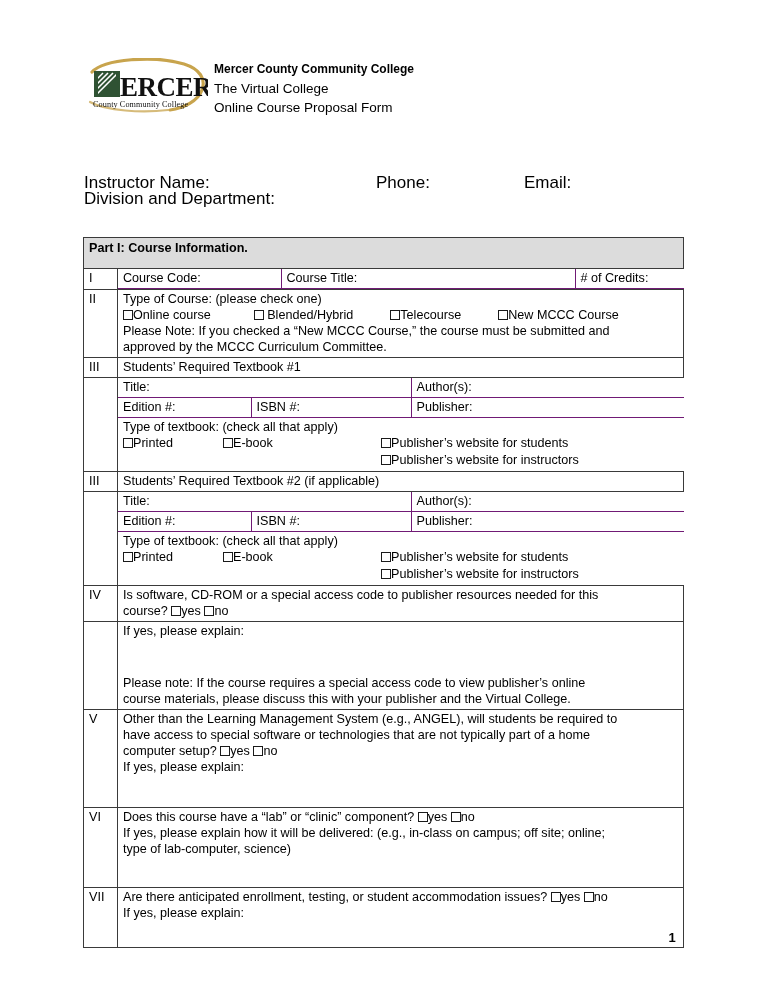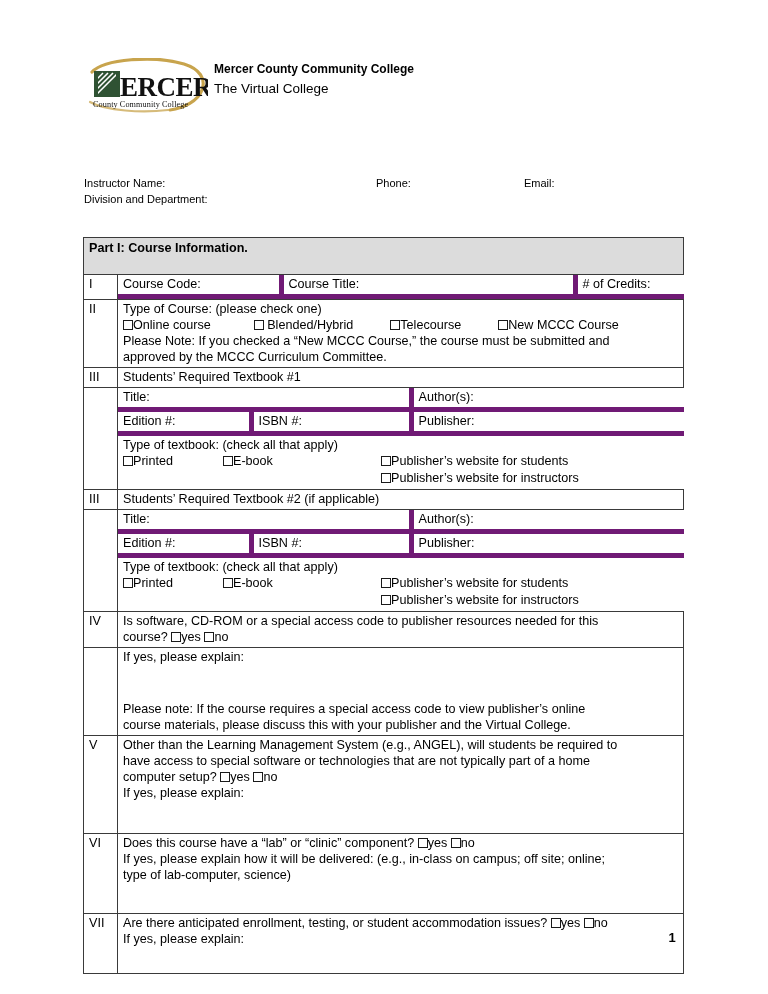--- a/index.html
+++ b/index.html
@@ -66,21 +66,21 @@
     font-size: 13px;
     line-height: 18px;
   }
 
   
   .instructor-block {
     position: absolute;
     left: 84px;
     top: 175px;
     width: 604px;
-    font-size: 11px;
+    font-size: 17px;
     line-height: 16px;
   }
   .instructor-row {
     position: relative;
     height: 16px;
   }
   .f-name  { position: absolute; left: 0px;   top: 0; }
   .f-phone { position: absolute; left: 292px; top: 0; }
   .f-email { position: absolute; left: 440px; top: 0; }
   .f-div   { position: absolute; left: 0px;   top: 16px; }
@@ -104,21 +104,21 @@
   }
   .rn {
     width: 34px;
     text-align: left;
     padding-left: 6px;
   }
   .hdr td {
     background: #dcdcdc;
     font-weight: bold;
     padding-top: 2px;
-    padding-bottom: 18px;
+    padding-bottom: 12px;
   }
   .nowrap { white-space: nowrap; }
 
   
   .cb {
     display: inline-block;
     width: 10px;
     height: 10px;
     border: 1px solid #1a1a1a;
     background: #ffffff;
@@ -131,21 +131,21 @@
   .gap-lg { display: inline-block; width: 36px; }
 
   .bold { font-weight: normal; }
 
   .inner-table {
     width: 100%;
     border-collapse: collapse;
     table-layout: fixed;
   }
   .inner-table td {
-    border: 5px solid #701a75;
+    border: 1px solid #701a75;
     padding: 1px 4px 2px 5px;
     line-height: 16px;
     vertical-align: top;
   }
 
   
   .page-number {
     position: absolute;
     left: 660px;
     top: 930px;
@@ -180,20 +180,21 @@
 
         <text x="36" y="38" font-family="'Liberation Serif', serif" font-size="27" font-weight="bold" fill="#111111" letter-spacing="-0.5">ERCER</text>
 
         <text x="9" y="49" font-family="'Liberation Serif', serif" font-size="8.2" fill="#111111" letter-spacing="0.1">County Community College</text>
       </svg>
     </div>
 
     <div class="header-text">
       <div class="org-name">Mercer County Community College</div>
       <div class="org-sub">The Virtual College</div>
+      <div class="org-sub">Online Course Proposal Form</div>
     </div>
 
   </div>
 
   <div class="instructor-block">
     <div class="instructor-row">
       <span class="f-name">Instructor Name:</span>
       <span class="f-phone">Phone:</span>
       <span class="f-email">Email:</span>
       <span class="f-div">Division and Department:</span>

